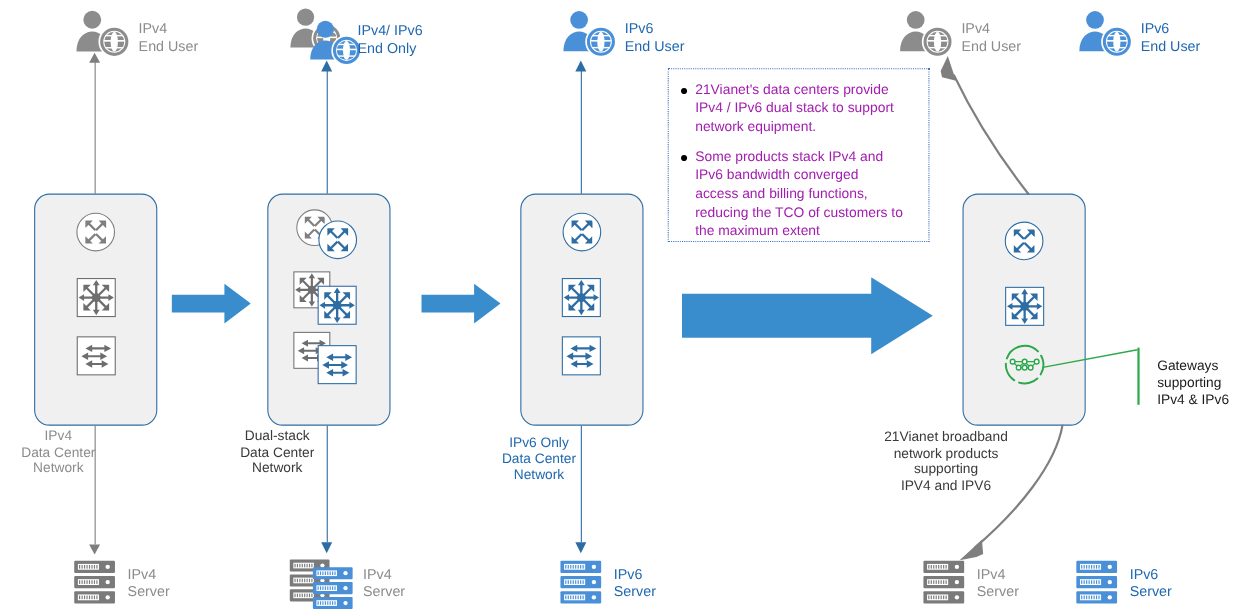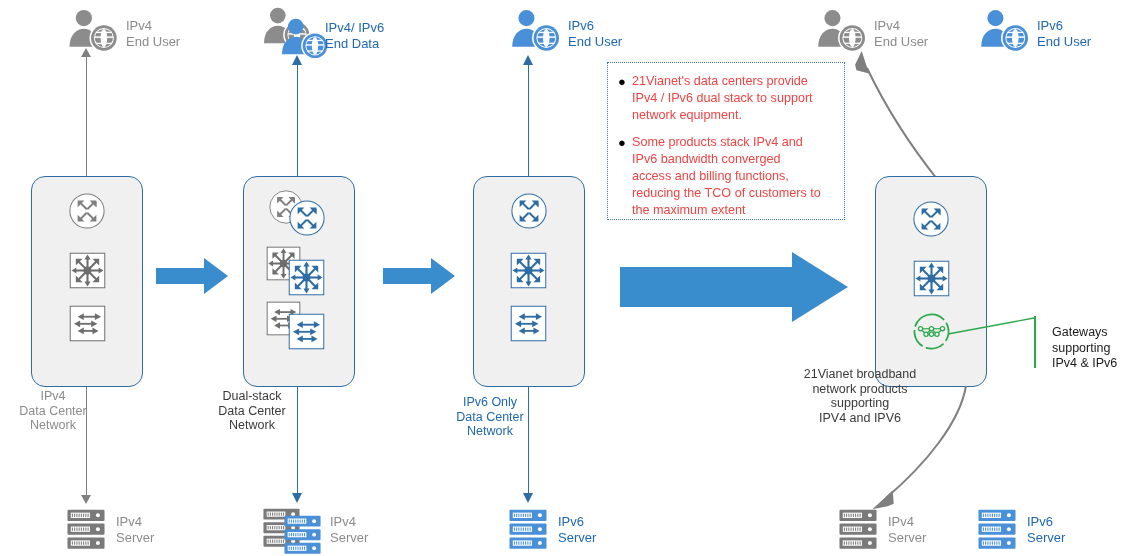--- a/index.html
+++ b/index.html
@@ -99,21 +99,21 @@
     flex: 0 0 auto;
     width: 14px;
     font-size: 13px;
     line-height: 17px;
     color: #000;
   }
   .note-text {
     flex: 1 1 auto;
     font-size: 12.6px;
     line-height: 17px;
-    color: #ef4444;
+    color: #a21caf;
     white-space: pre-line;
   }
 
   
   .callout-text {
     position: absolute;
     font-size: 12.5px;
     line-height: 15.5px;
     color: #1a1a1a;
     white-space: pre-line;
@@ -309,21 +309,21 @@
     <polygon points="0,10 48,10 48,0 72,18 48,36 48,26 0,26" fill="#3A8DCC"></polygon>
   </svg>
 
   <svg class="abs" style="left:258px; top:6px; width:60px; height:48px; color:#8C8C8C; fill:#8C8C8C;">
     <use href="#sym-userglobe" x="0" y="0" width="60" height="48"></use>
   </svg>
   <svg class="abs" style="left:276px; top:17px; width:60px; height:48px; color:#4A90D9; fill:#4A90D9;">
     <use href="#sym-userglobe" x="0" y="0" width="60" height="48"></use>
   </svg>
   <div class="node-lbl lbl-blue" style="left:325px; top:20px; width:100px;">IPv4/ IPv6
-End Data</div>
+End Only</div>
 
   <div class="vline blue" style="left:296.5px; top:64px; height:112px;"></div>
   <div class="arrowhead ah-up-blue" style="left:291.8px; top:55px;"></div>
 
   <div class="dc-box" style="left:243px; top:176px; width:112px; height:211px;"></div>
 
   <svg class="abs" style="left:268px; top:189px; width:36px; height:36px; color:#7F7F7F; fill:#7F7F7F;">
     <use href="#sym-router" x="0" y="0" width="36" height="36"></use>
   </svg>
   <svg class="abs" style="left:288px; top:199px; width:38px; height:38px; color:#2E6DA4; fill:#2E6DA4;">
@@ -449,21 +449,21 @@
   </svg>
 
   <svg class="abs" style="left:948px; top:318px; width:86px; height:24px; overflow:visible;">
     <line x1="0" y1="16" x2="86" y2="0" stroke="#2BA84A" stroke-width="1.3"></line>
   </svg>
   <div class="callout-bar" style="left:1034px; top:316px; height:52px;"></div>
   <div class="callout-text" style="left:1052px; top:325px; width:90px;">Gateways
 supporting
 IPv4 &amp; IPv6</div>
 
-  <div class="lbl lbl-dark" style="left:790px; top:367px; width:140px;">21Vianet broadband
+  <div class="lbl lbl-dark" style="left:790px; top:390px; width:140px;">21Vianet broadband
 network products
 supporting
 IPV4 and IPV6</div>
 
   <svg class="abs" style="left:856px; top:386px; width:120px; height:130px; overflow:visible;">
     <path d="M 110 0 C 104 36 70 78 30 112" fill="none" stroke="#7F7F7F" stroke-width="2"></path>
     <polygon points="17,124 36,104 38,117 32,120" fill="#7F7F7F" transform="rotate(4 28 114)"></polygon>
   </svg>
 
   <svg class="abs" style="left:838px; top:509px; width:40px; height:41px; color:#7A7A7A; fill:#7A7A7A;">

